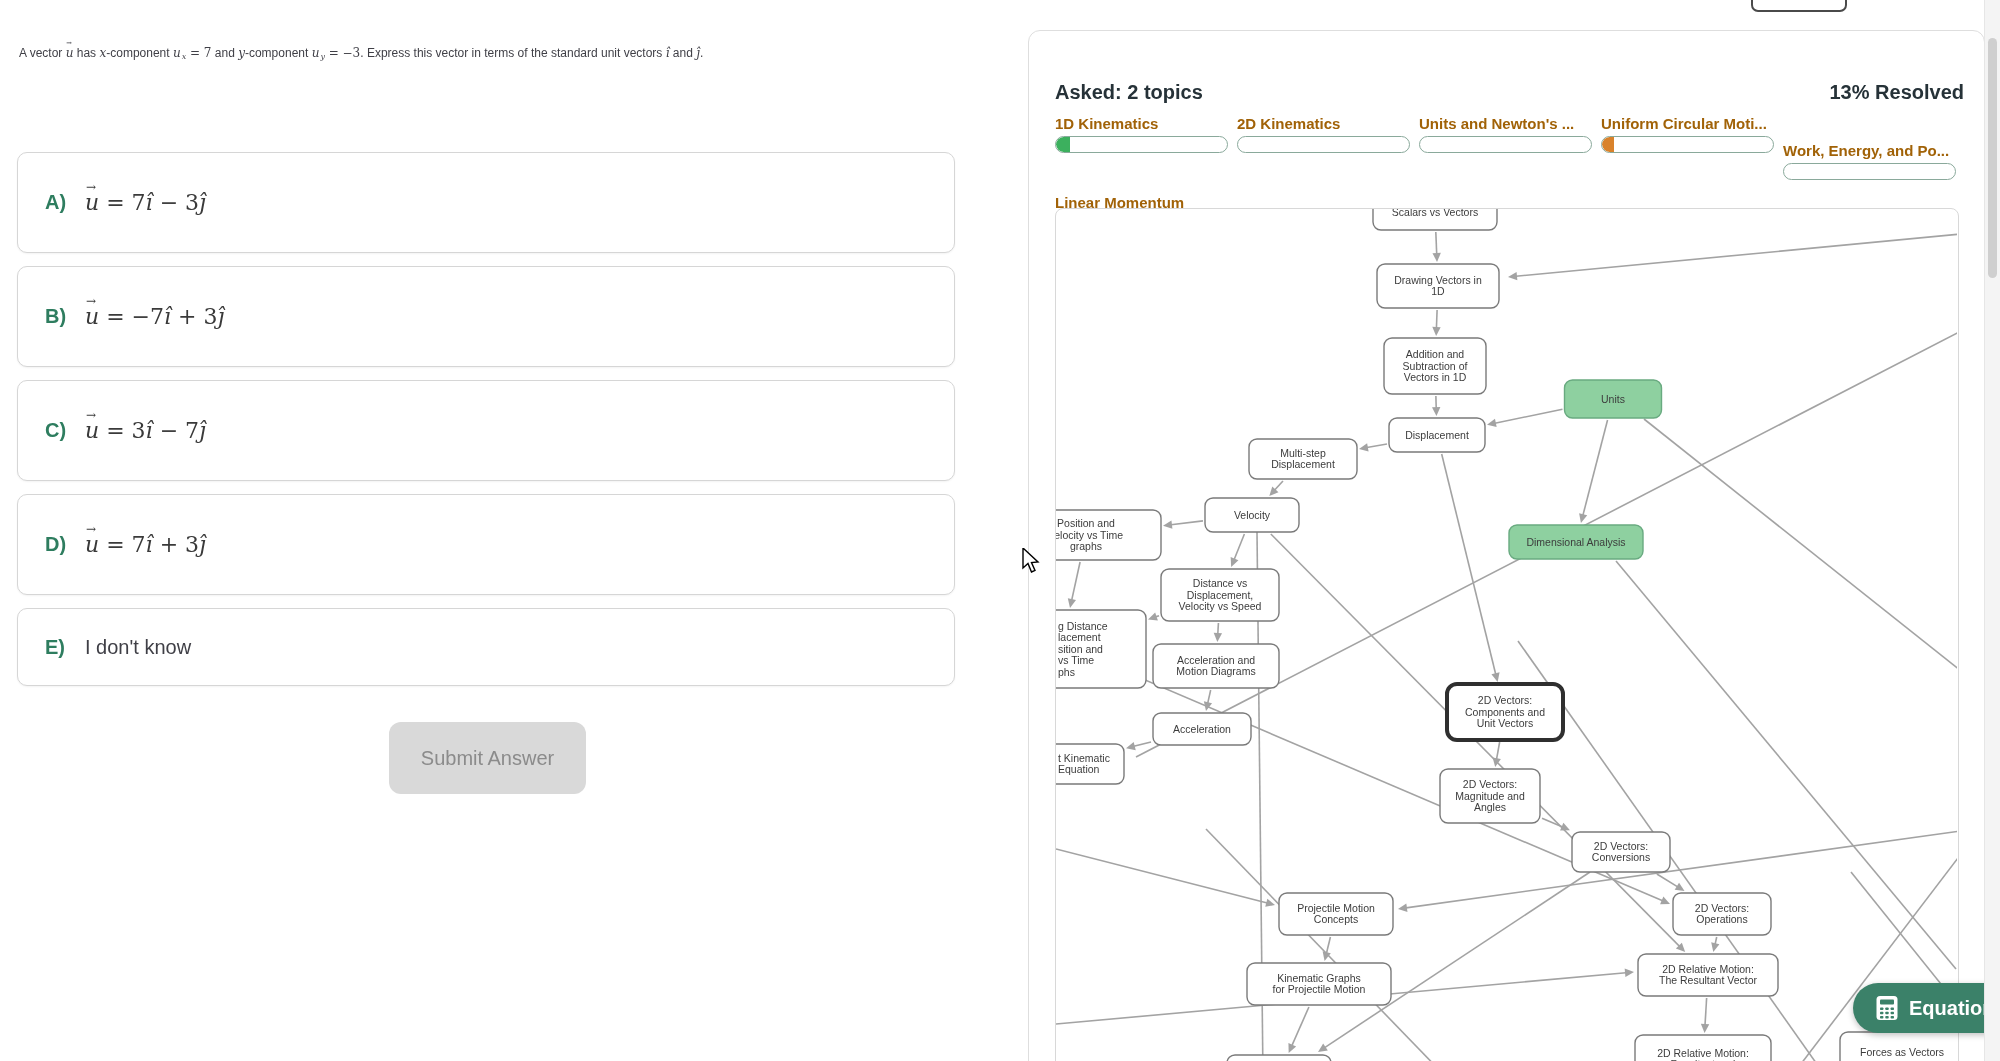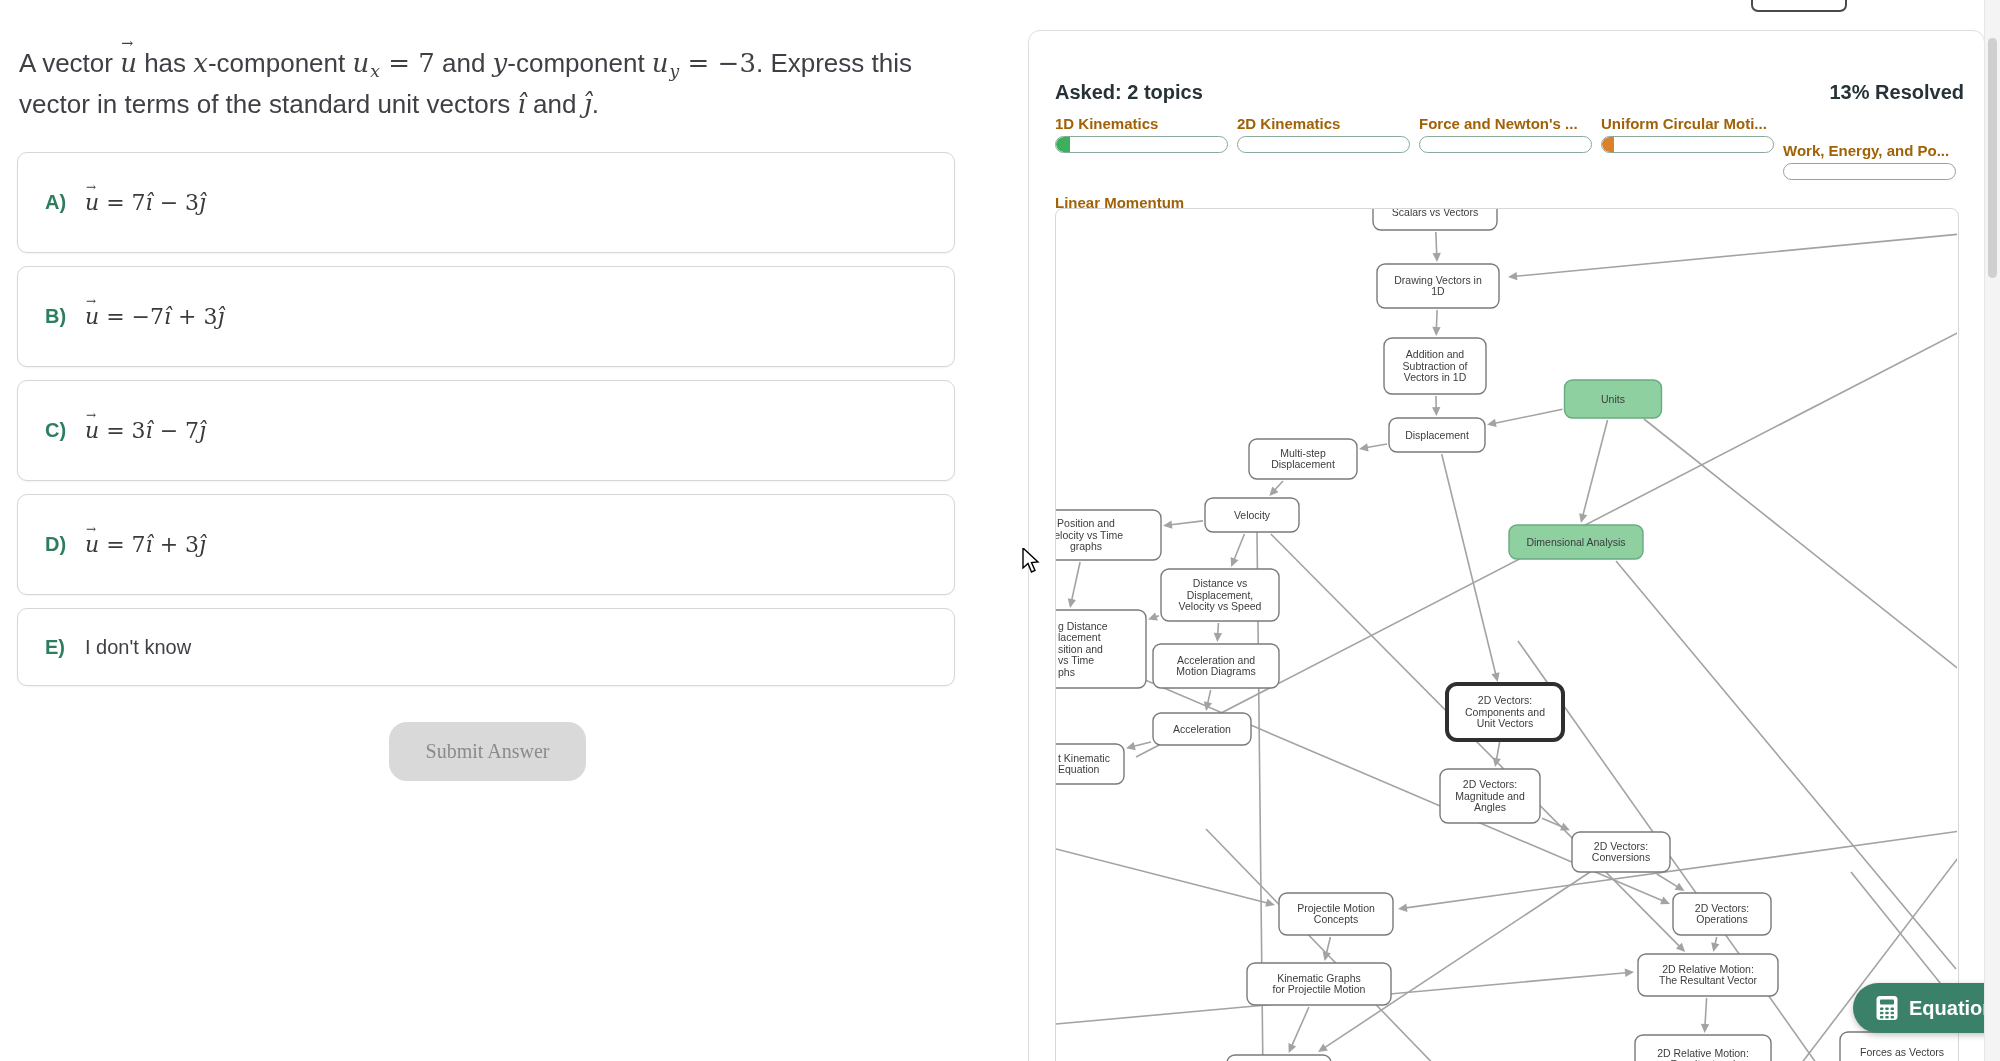--- a/index.html
+++ b/index.html
@@ -5,42 +5,42 @@
   html,body{margin:0;padding:0;}
   body{
     width:2000px;height:1061px;overflow:hidden;position:relative;
     background:#ffffff;
     font-family:"Liberation Sans", sans-serif;
     -webkit-font-smoothing:antialiased;
   }
   
   .question{
     position:absolute;left:19px;top:44px;width:946px;
-    font-size:26px;line-height:1.5;color:#3f3f46;margin:0;
+    font-size:12px;line-height:1.5;color:#3f3f46;margin:0;
   }
   .seg-mi{font-family:"DejaVu Serif",serif;font-style:italic;}
   .seg-mr{font-family:"DejaVu Serif",serif;font-style:normal;}
   .seg-sub{font-size:0.66em;vertical-align:-0.3em;margin-left:1px;}
   .vec{position:relative;display:inline-block;}
   .vec::after{content:"\2192";position:absolute;left:0.08em;top:-0.78em;font-size:0.55em;font-style:normal;}
   .options{position:absolute;left:17px;top:152px;width:938px;}
   .option-card{
     box-sizing:border-box;width:938px;min-height:101px;margin-bottom:13px;
     background:#fff;border:1px solid #d6d6d6;border-radius:10px;
     box-shadow:0 1px 2px rgba(0,0,0,.05);
     display:flex;align-items:center;padding:0 20px 0 27px;cursor:pointer;
   }
   .option-card.short{min-height:78px;}
   .opt-letter{font-weight:700;font-size:20px;color:var(--accent,#2e7d5f);width:40px;flex:0 0 40px;}
   .opt-formula{font-size:22px;color:#3a3a3a;}
   .opt-formula .seg-tx{font-size:20px;color:#3f3f46;}
   .submit{
-    position:absolute;left:389px;top:722px;width:197px;height:59px;
-    background:#d9d9d9;color:#8b8b8b;font-size:20px;font-family:Liberation Serif, serif;
-    border:none;border-radius:18px;cursor:default;
+    position:absolute;left:389px;top:722px;width:197px;height:72px;
+    background:#d9d9d9;color:#8b8b8b;font-size:20px;font-family:Liberation Sans, sans-serif;
+    border:none;border-radius:12px;cursor:default;
   }
   
   .panel{
     position:absolute;left:1028px;top:30px;width:957px;height:1100px;
     background:#fff;border:1px solid #dedede;border-radius:12px;box-sizing:border-box;
   }
   .panel-head{
     position:absolute;left:26px;right:20px;top:50px;
     display:flex;justify-content:space-between;
     font-size:20px;font-weight:700;color:#263238;
@@ -126,21 +126,21 @@
           <span class="topic-fill" style="width: 14px; background: rgb(60, 176, 94);"></span>
         </div>
       </div>
       <div class="topic" style="left: 182px; top: 0px;">
         <div class="topic-label">2D Kinematics</div>
         <div class="topic-bar">
           <span class="topic-fill" style="width: 0px; background: rgb(60, 176, 94);"></span>
         </div>
       </div>
       <div class="topic" style="left: 364px; top: 0px;">
-        <div class="topic-label">Force and Newton's ...</div>
+        <div class="topic-label">Units and Newton's ...</div>
         <div class="topic-bar">
           <span class="topic-fill" style="width: 0px; background: rgb(60, 176, 94);"></span>
         </div>
       </div>
       <div class="topic" style="left: 546px; top: 0px;">
         <div class="topic-label">Uniform Circular Moti...</div>
         <div class="topic-bar">
           <span class="topic-fill" style="width: 12px; background: rgb(217, 130, 43);"></span>
         </div>
       </div>

